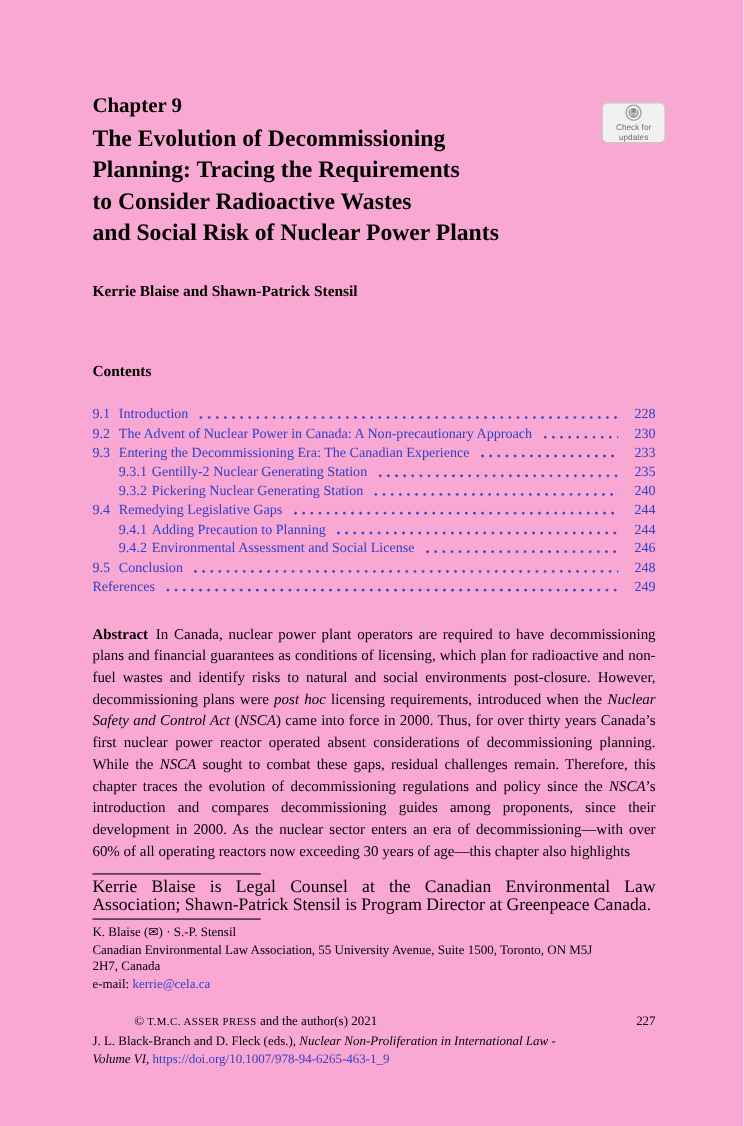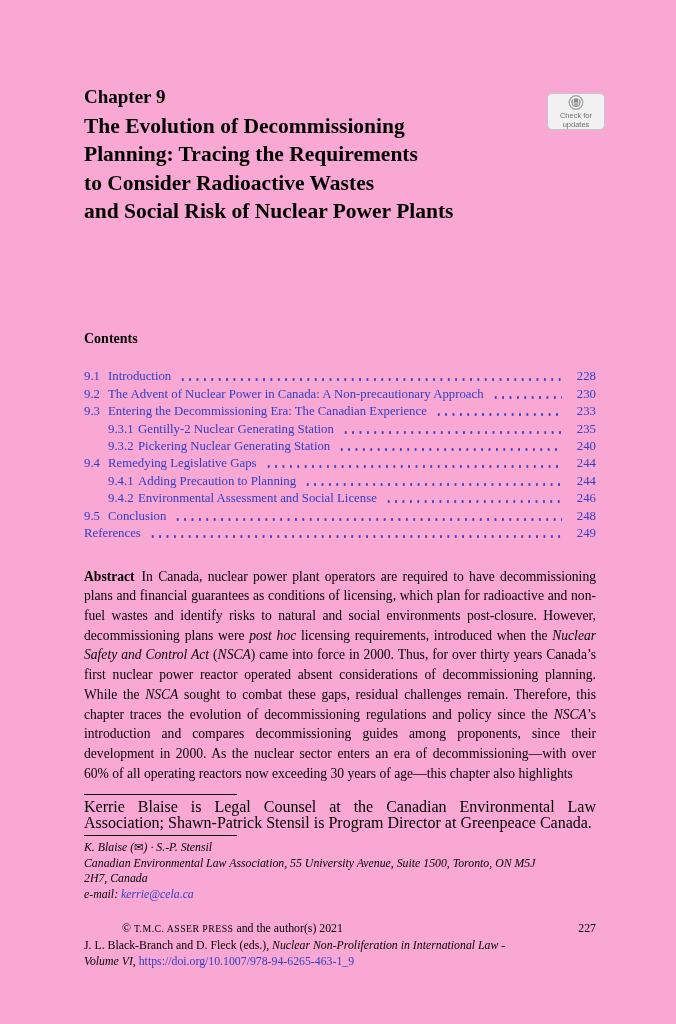--- a/index.html
+++ b/index.html
@@ -44,21 +44,21 @@
   .toc-page{ flex:0 0 28px; text-align:right; }
 
   
   .abstract{ left:84px; top:553px; width:512px; font-size:13.6px; line-height:19.7px; text-align:justify; }
 
   
   .rule{ left:84px; width:153px; border-top:1.7px solid #000; height:0; }
   .fn-rule{ top:794px; }
   .footnote{ left:84px; top:799px; width:512px; font-size:16px; line-height:15.8px; text-align:justify; }
   .corr-rule{ top:835px; }
-  .correspondence{ left:84px; top:840px; width:512px; font-size:11.8px; line-height:15.7px;font-style:italic; }
+  .correspondence{ left:84px; top:840px; width:512px; font-size:11.8px; line-height:15.7px; }
   .affiliation{ white-space:pre-line; }
 
   
   .footer{ left:84px; top:920px; width:512px; font-size:11.8px; line-height:16px; }
   .footer-line1{ display:flex; justify-content:space-between; align-items:baseline;margin-left:38px; }
   .citation{ max-width:452px; }
 
   
   .rs-b{ font-weight:bold; margin-right:7px; }
   .rs-i{ font-style:italic; }
@@ -84,20 +84,21 @@
       <circle cx="15" cy="15" r="13.2" fill="#a5a5a5"></circle>
       <circle cx="15" cy="15" r="9.6" fill="none" stroke="#ffffff" stroke-width="2.1"></circle>
       <path d="M10.6 7.2 h8.8 v11.6 l-4.4 -4.0 -4.4 4.0 z" fill="#8b8b8b" stroke="#ffffff" stroke-width="1.1"></path>
     </svg>
     <div class="badge-text">
       <div>Check for</div>
       <div>updates</div>
     </div>
   </div>
 
+  <div class="abs authors">Kerrie Blaise and Shawn-Patrick Stensil</div>
 
   <div class="abs contents-head">Contents</div>
 
   <div class="abs toc">
       <div class="toc-row lvl0">
         <span class="toc-num">9.1</span>
         <span class="toc-label">Introduction</span>
         <span class="toc-dots"></span>
         <span class="toc-page">228</span>
       </div>

